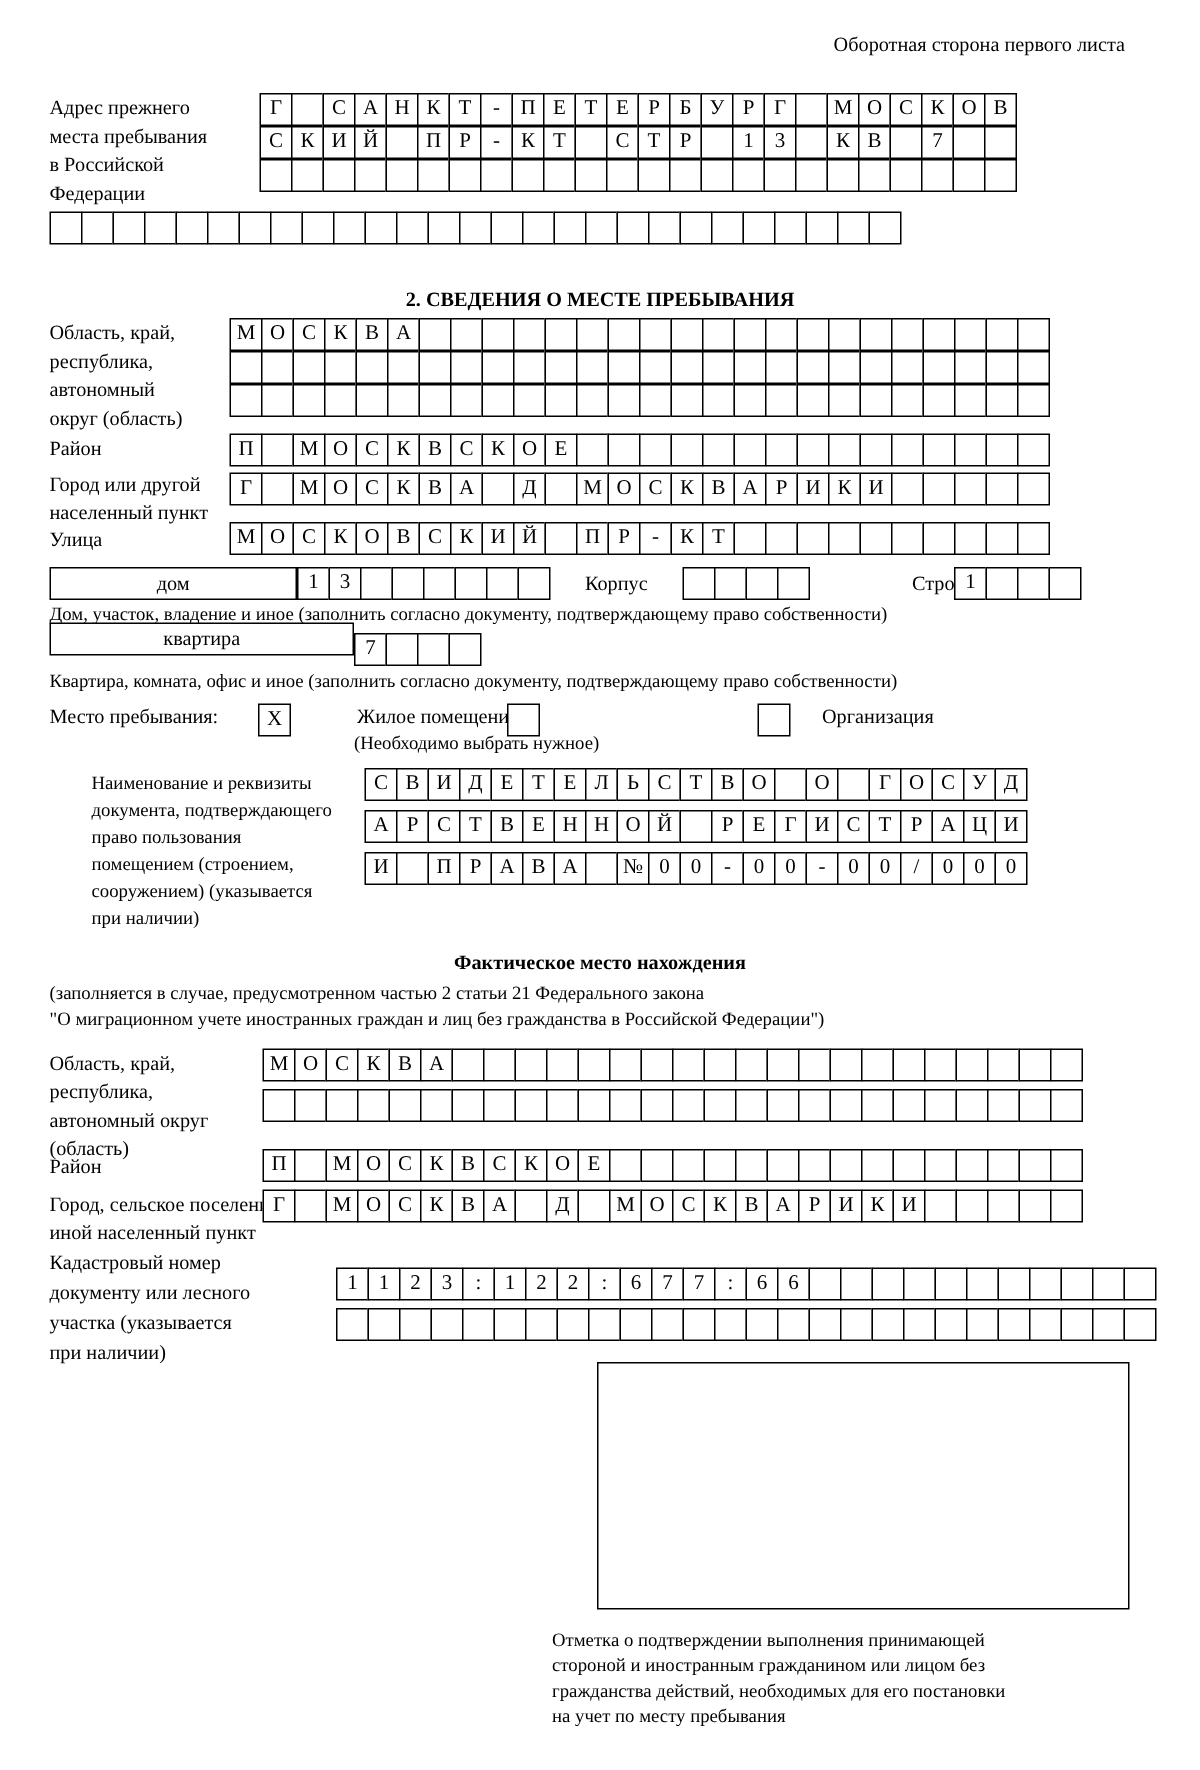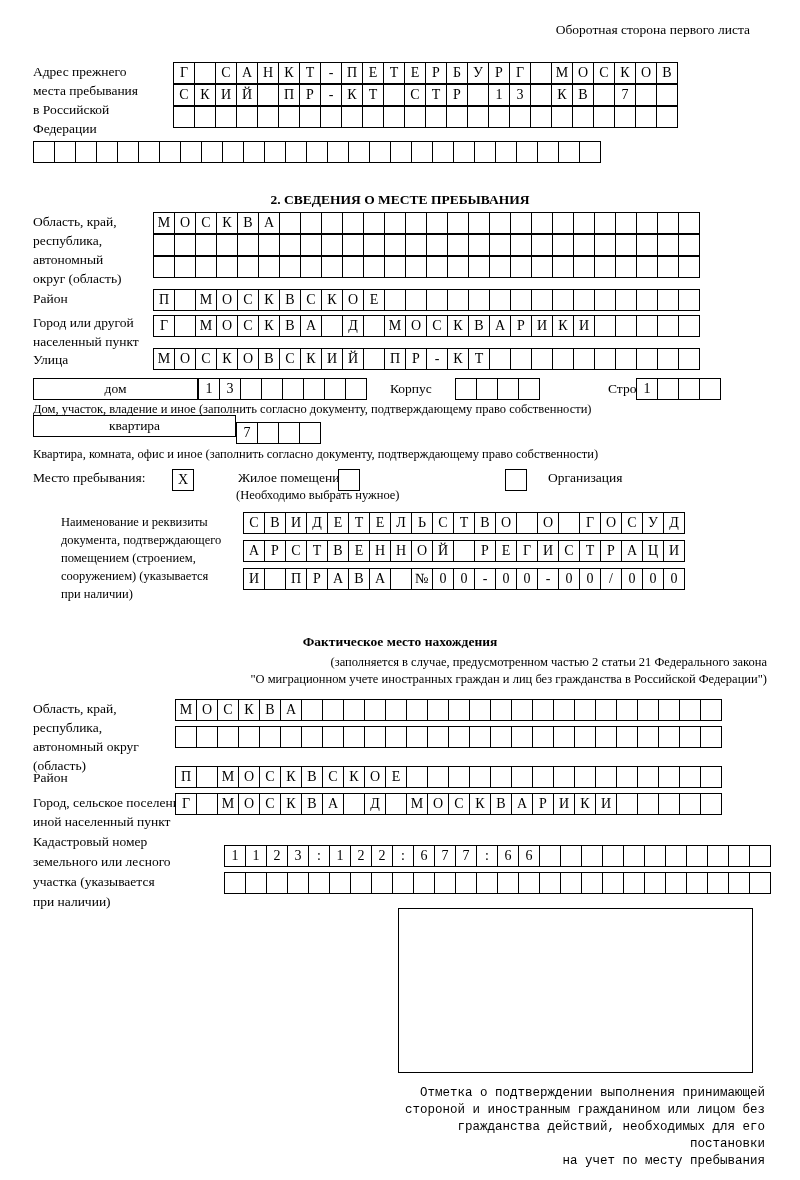--- a/index.html
+++ b/index.html
@@ -69,21 +69,21 @@
     font-size: 13.5px;
     font-weight: bold;
     text-align: center;
   }
   .note {
     font-size: 12px;
     text-align: center;
   }
   .footnote {
     font-size: 12.5px;
-    text-align: right;
+    text-align: left;
     line-height: 17px;
   }
 </style>
 </head>
 <body>
 
 <div class="page">
 
   <div class="abs hdr-right">Оборотная сторона первого листа</div>
 
@@ -431,20 +431,21 @@
   <div class="abs lbl" style="left:202px; top:468px;margin-left:36px;">Жилое помещение</div>
   <div class="abs cell" style="left:338px; top:469px;"></div>
   <div class="abs lbl" style="left:370px; top:468px;margin-top:44px;">Иное помещение</div>
   <div class="abs cell" style="left:505px; top:469px;"></div>
   <div class="abs lbl" style="left:548px; top:468px;">Организация</div>
   <div class="abs lbl-sm" style="left:236px; top:488px;">(Необходимо выбрать нужное)</div>
 
   <div class="abs lbl-sm" style="left:33px; top:513px; width:210px; line-height:18px;margin-left:28px;">
     <div>Наименование и реквизиты</div>
     <div>документа, подтверждающего</div>
+    <div>право пользования</div>
     <div>помещением (строением,</div>
     <div>сооружением) (указывается</div>
     <div>при наличии)</div>
   </div>
   <div class="row" id="s2-doc-0" style="left:243px; top:512px;">
       <div class="cell">С</div>
       <div class="cell">В</div>
       <div class="cell">И</div>
       <div class="cell">Д</div>
       <div class="cell">Е</div>
@@ -639,21 +640,21 @@
       <div class="cell">И</div>
       <div class="cell"></div>
       <div class="cell"></div>
       <div class="cell"></div>
       <div class="cell"></div>
       <div class="cell"></div>
     </div>
 
   <div class="abs lbl" style="left:33px; top:832px; width:160px; line-height:20px;">
     <div>Кадастровый номер</div>
-    <div>земельного или лесного</div>
+    <div>документу или лесного</div>
     <div>участка (указывается</div>
     <div>при наличии)</div>
   </div>
   <div class="row" id="al-cad-0" style="left:224px; top:845px;">
       <div class="cell">1</div>
       <div class="cell">1</div>
       <div class="cell">2</div>
       <div class="cell">3</div>
       <div class="cell">:</div>
       <div class="cell">1</div>
@@ -701,20 +702,20 @@
       <div class="cell"></div>
       <div class="cell"></div>
       <div class="cell"></div>
       <div class="cell"></div>
       <div class="cell"></div>
       <div class="cell"></div>
       <div class="cell"></div>
     </div>
 
   <div class="abs bigbox" style="left:398px; top:908px; width:355px; height:165px;"></div>
-  <div class="abs footnote" style="left:380px; top:1085px; width:385px;font-family:Liberation Mono, monospace;">
+  <div class="abs footnote" style="left:368px; top:1085px; width:385px;">
     <div>Отметка о подтверждении выполнения принимающей</div>
     <div>стороной и иностранным гражданином или лицом без</div>
     <div>гражданства действий, необходимых для его постановки</div>
     <div>на учет по месту пребывания</div>
   </div>
 
 </div>
 
 </body></html>

